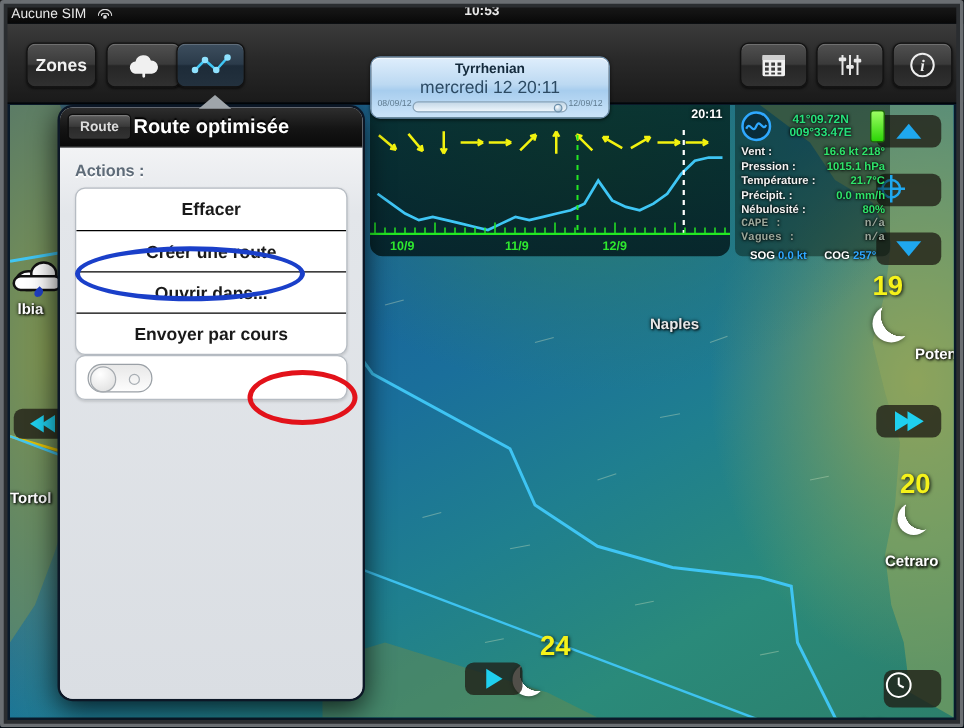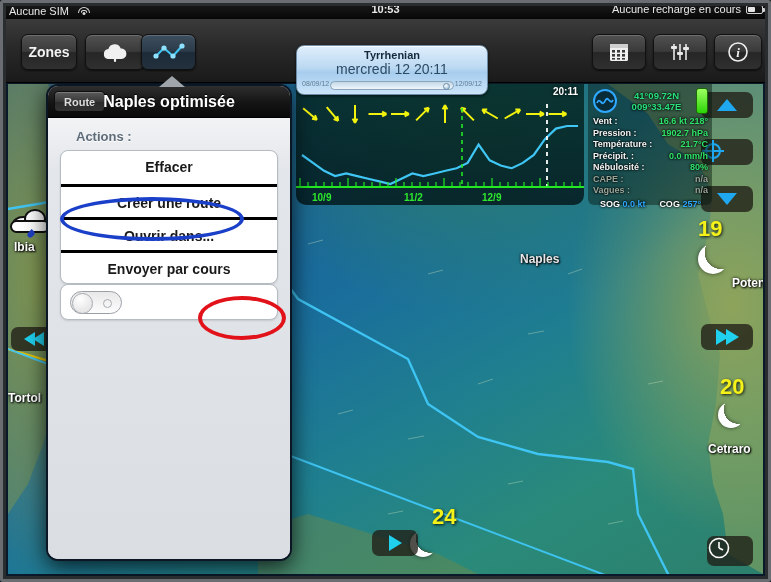--- a/index.html
+++ b/index.html
@@ -116,21 +116,21 @@
     text-shadow:0 0 3px #000,0 0 2px #000; }
   #ip-head{ display:flex; align-items:center; gap:0; height:30px; }
   #ip-compass{ width:24px; height:24px; border-radius:50%; border:2px solid #2fa8ff;
     background:rgba(0,20,40,.55); position:relative; flex:none; }
   #ip-compass svg{ position:absolute; left:0; top:0; }
   #ip-coords{ color:#27e07b; line-height:11px; font-size:9.5px; flex:1; text-align:center; }
   #ip-bar{ width:12px; height:26px; border-radius:3px; flex:none;
     background:linear-gradient(to bottom,#9dff63,#2bd406); border:1px solid #1d6b08; }
   .ip-row{ display:flex; justify-content:space-between; line-height:11.5px; }
   .ip-row .k{ color:#f2f2f2; } .ip-row .v{ color:#2fe36a; }
-  .ip-row.na .k,.ip-row.na .v{ color:#9aa69a; }
+  .ip-row.na .k,.ip-row.na .v{ color:#9aa69a;font-family:Liberation Mono, monospace; }
   #ip-foot{ display:flex; justify-content:space-around; margin-top:2px; }
   #ip-foot .k{ color:#fff; } #ip-foot .v{ color:#2fa8ff; }
 
   
   .mapbtn{ position:absolute; background:rgba(32,30,22,.78); border-radius:7px;
     display:flex; align-items:center; justify-content:center; }
   #btn-up   { right:10px; top:8px;   width:52px; height:26px; }
   #btn-target{ right:10px; top:55px; width:52px; height:26px; }
   #btn-down { right:10px; top:102px; width:52px; height:26px; }
   #btn-ff   { right:10px; top:240px; width:52px; height:26px; }
@@ -153,26 +153,26 @@
   #po-head{ height:32px; background:linear-gradient(to bottom,#2e2e2e 0%,#141414 55%,#0a0a0a 100%);
     position:relative; border-bottom:1px solid #000; }
   #po-title{ position:absolute; left:0; right:0; top:0; line-height:32px; text-align:center;
     color:#fff; font-size:16px; font-weight:bold; text-shadow:0 -1px 1px #000; }
   #po-back{ position:absolute; left:6px; top:5px; height:21px; padding:0 9px; line-height:21px;
     border-radius:4px; color:#dcdcdc; font-size:11px; font-weight:bold;
     background:linear-gradient(to bottom,#5b5b5b,#383838 50%,#2a2a2a 51%,#333);
     border:1px solid #0d0d0d; box-shadow:inset 0 1px 0 rgba(255,255,255,.2); }
   #po-body{ height:445px; background:linear-gradient(to bottom,#f2f3f5 0%,#e3e6ea 12%,#dadee3 100%);
     padding:9px 12px 0 12px; }
-  .sect-lbl{ color:#5e6b78; font-size:13px; font-weight:bold; margin:2px 0 6px 16px;
+  .sect-lbl{ color:#5e6b78; font-size:13px; font-weight:bold; margin:2px 0 6px 0;
     text-shadow:0 1px 0 #fff; }
   .group{ background:#fff; border:1px solid #b6bcc3; border-radius:8px; overflow:hidden;
     box-shadow:0 1px 2px rgba(0,0,0,.12); }
   .grow{ height:33px; line-height:33px; text-align:center; font-size:14px; font-weight:bold;
-    color:#1a1a1a; border-top:3px solid #000000; }
+    color:#1a1a1a; border-top:1px solid #000000; }
   .grow:first-child{ border-top:none; }
   .grow.opt{ display:flex; align-items:center; justify-content:space-between; padding:0 6px 0 9px;
     height:34px; text-align:left; }
   .grow.opt .olbl{ font-size:13px; font-weight:bold; color:#1a1a1a; }
   .sw{ width:52px; height:23px; border-radius:12px; border:1px solid #9aa0a6; position:relative;
     background:linear-gradient(to bottom,#e8e8e8,#fdfdfd); flex:none; }
   .sw .knob{ position:absolute; left:1px; top:1px; width:21px; height:21px; border-radius:50%;
     background:radial-gradient(circle at 38% 28%,#fff,#dcdcdc); border:1px solid #a6abb0; }
   .sw .ring{ position:absolute; right:9px; top:7px; width:9px; height:9px; border-radius:50%;
     border:1.5px solid #a8aeb4; }
@@ -351,21 +351,21 @@
           <line x1="244" x2="244" y1="103" y2="94"></line>
           <line x1="252" x2="252" y1="103" y2="98"></line>
           <line x1="260" x2="260" y1="103" y2="98"></line>
           <line x1="268" x2="268" y1="103" y2="98"></line>
           <line x1="276" x2="276" y1="103" y2="98"></line>
           <line x1="284" x2="284" y1="103" y2="98"></line>
         </g>
     </svg>
     <div class="mg-time">20:11</div>
     <div class="mg-lbl" style="left:16px;">10/9</div>
-    <div class="mg-lbl" style="left:108px;">11/2</div>
+    <div class="mg-lbl" style="left:108px;">11/9</div>
     <div class="mg-lbl" style="left:186px;">12/9</div>
   </div>
 
   <div id="infopanel">
     <div id="ip-head">
       <div id="ip-compass">
         <svg width="20" height="20" viewBox="0 0 20 20">
           <path d="M2,12 C5,5 7,17 10,10 C13,3 15,15 18,9" fill="none" stroke="#2fa8ff" stroke-width="1.8"></path>
         </svg>
       </div>
@@ -375,21 +375,21 @@
       </div>
       <div id="ip-bar"></div>
     </div>
     <div id="ip-rows">
         <div class="ip-row">
           <span class="k">Vent :</span>
           <span class="v">16.6 kt 218°</span>
         </div>
         <div class="ip-row">
           <span class="k">Pression :</span>
-          <span class="v">1902.7 hPa</span>
+          <span class="v">1015.1 hPa</span>
         </div>
         <div class="ip-row">
           <span class="k">Température :</span>
           <span class="v">21.7°C</span>
         </div>
         <div class="ip-row">
           <span class="k">Précipit. :</span>
           <span class="v">0.0 mm/h</span>
         </div>
         <div class="ip-row">
@@ -481,21 +481,21 @@
         <circle cx="11" cy="11" r="9" fill="none" stroke="#eee" stroke-width="1.6"></circle>
         <text x="11" y="16" font-size="13" font-family="Liberation Serif, serif" font-style="italic" fill="#eee" text-anchor="middle">i</text>
       </svg>
     </div>
   </div>
   <div class="tb-arrow"></div>
 
   <div id="popover">
     <div id="po-head">
       <div id="po-back">Route</div>
-      <div id="po-title">Naples optimisée</div>
+      <div id="po-title">Route optimisée</div>
     </div>
     <div id="po-body">
       <div class="sect-lbl">Actions :</div>
       <div class="group" id="actions-group">
           <div class="grow"><span>Effacer</span></div>
           <div class="grow"><span>Créer une route</span></div>
           <div class="grow"><span>Ouvrir dans...</span></div>
           <div class="grow"><span>Envoyer par cours</span></div>
         </div>
 
@@ -516,22 +516,16 @@
   <div id="statusbar">
     <div class="sb-left">
       <span>Aucune SIM</span>
       <span class="wifi-ic">
           <i></i>
           <i></i>
           <i></i>
         </span>
     </div>
     <div class="sb-center">10:53</div>
-    <div class="sb-right">
-      <span>Aucune recharge en cours</span>
-      <span class="batt">
-          <i></i>
-        </span>
-    </div>
   </div>
 
   <div class="bezel"></div>
 </div>
 
 </body></html>

